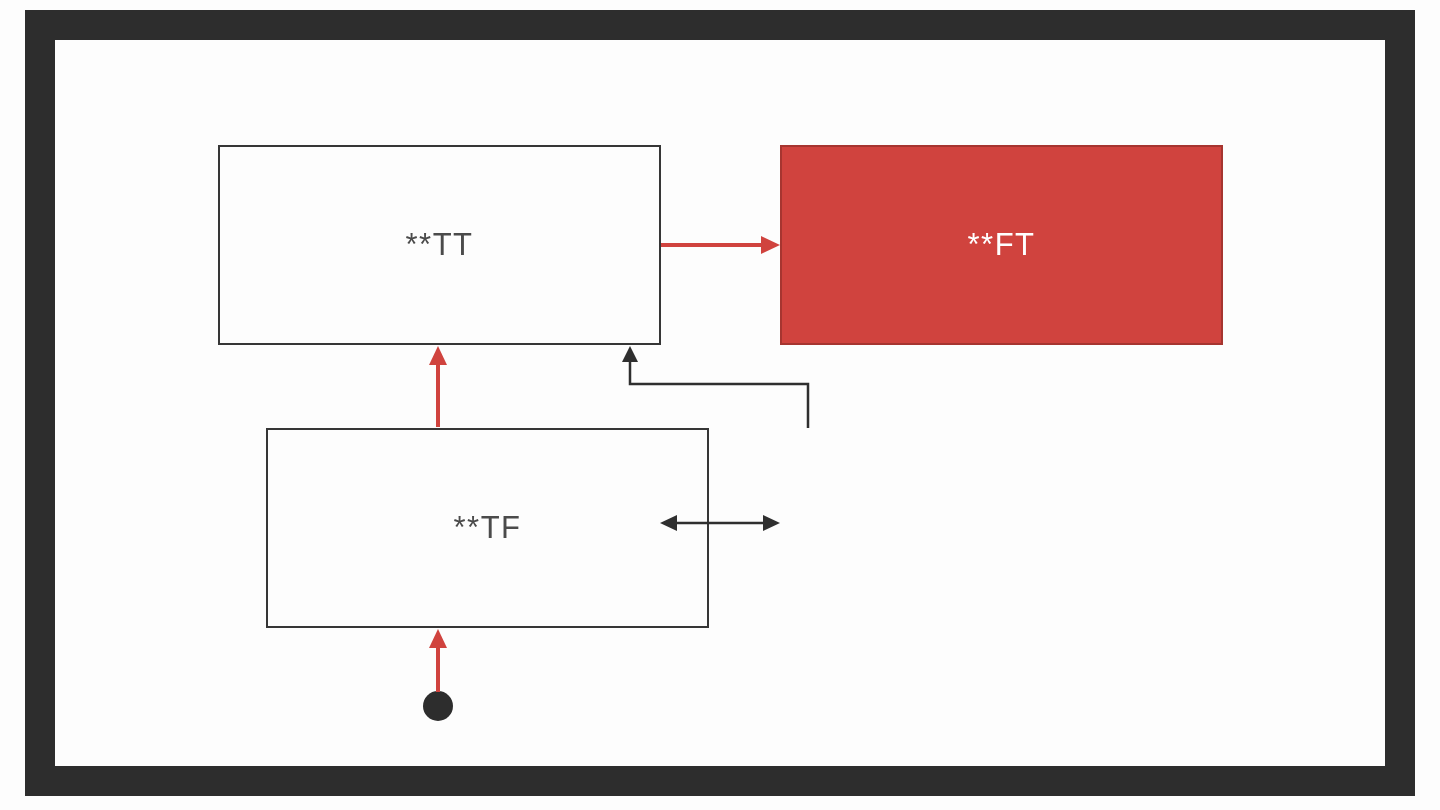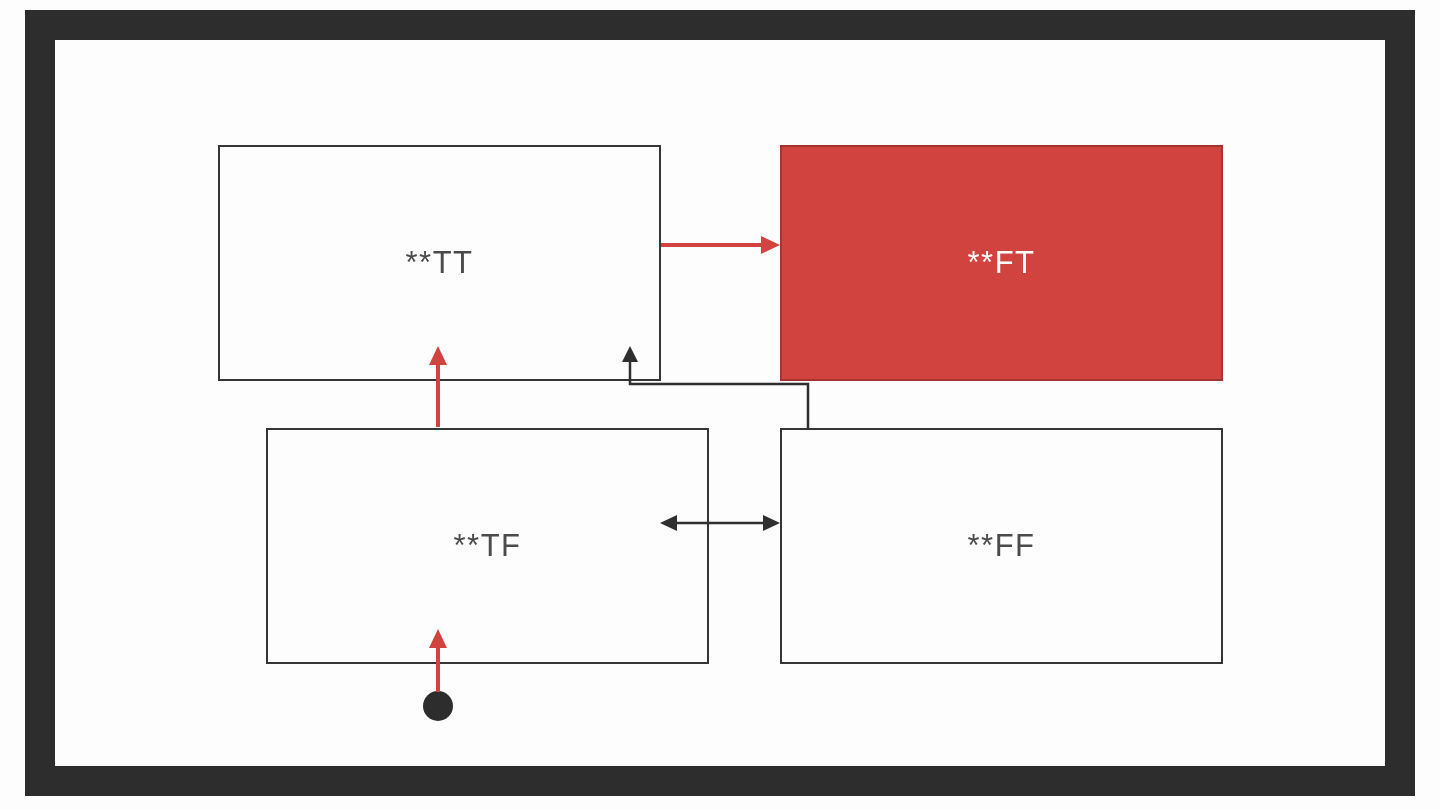--- a/index.html
+++ b/index.html
@@ -30,21 +30,21 @@
     left:25px;
     top:10px;
     width:1390px;
     height:786px;
     border:30px solid var(--frame-dark);
     background:var(--background);
   }
   .node{
     position:absolute;
     width:443px;
-    height:236px;
+    height:200px;
     border:2px solid var(--node-border);
     background:#fdfdfd;
     display:flex;
     align-items:center;
     justify-content:center;
     z-index:2;
   }
   .node-label{
     font-size:31px;
     letter-spacing:1.5px;
@@ -104,23 +104,20 @@
   </div>
 
   <div class="node node-ft">
     <span class="node-label">**FT</span>
   </div>
 
   <div class="node node-tf">
     <span class="node-label">**TF</span>
   </div>
 
-  <div class="node node-ff">
-    <span class="node-label">**FF</span>
-  </div>
 
   <svg class="edges" viewBox="0 0 1440 810" xmlns="http://www.w3.org/2000/svg">
 
     <g class="edge-red">
       <line x1="661" y1="245" x2="763" y2="245"></line>
       <polygon points="780,245 761,236 761,254"></polygon>
     </g>
 
     <g class="edge-red">
       <line x1="438" y1="427" x2="438" y2="363"></line>

